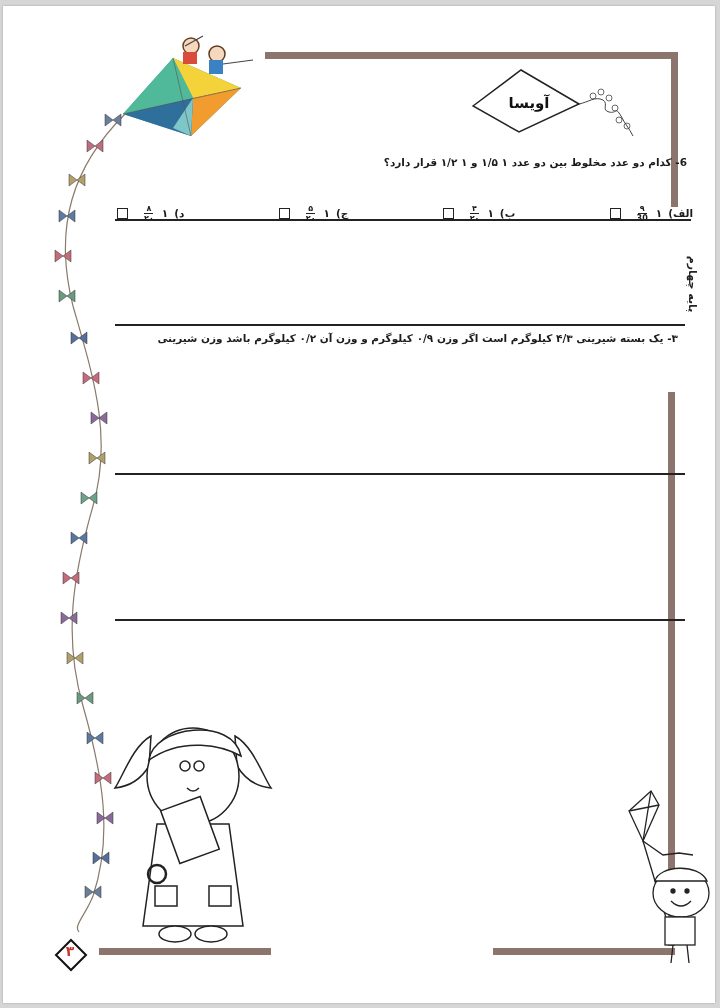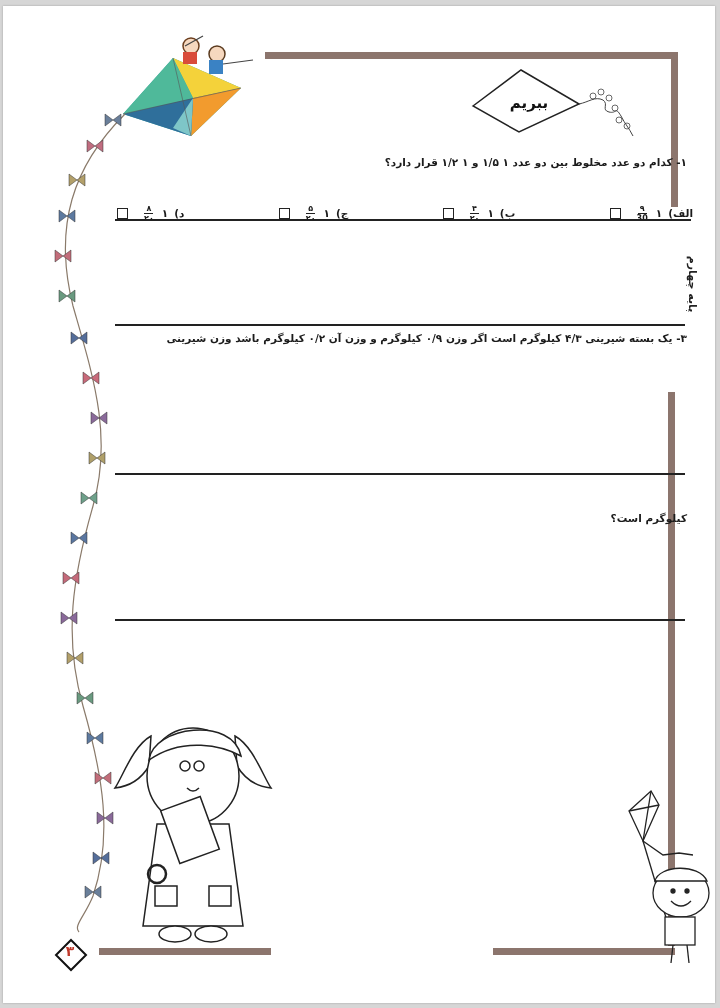--- a/index.html
+++ b/index.html
@@ -157,25 +157,25 @@
   <svg class="title-kite" width="160" height="70" style="left:466px; top:60px;">
     <polygon points="4,40 52,4 110,38 50,66" fill="#fff" stroke="#222" stroke-width="1.5"></polygon>
     <path d="M110,38 C120,36 126,30 134,34 C140,38 132,44 140,46 C148,48 146,40 152,50 C156,58 160,62 164,70" fill="none" stroke="#444" stroke-width="1"></path>
     <circle cx="124" cy="30" r="3" fill="none" stroke="#444" stroke-width="0.8"></circle>
     <circle cx="132" cy="26" r="3" fill="none" stroke="#444" stroke-width="0.8"></circle>
     <circle cx="140" cy="32" r="3" fill="none" stroke="#444" stroke-width="0.8"></circle>
     <circle cx="146" cy="42" r="3" fill="none" stroke="#444" stroke-width="0.8"></circle>
     <circle cx="150" cy="54" r="3" fill="none" stroke="#444" stroke-width="0.8"></circle>
     <circle cx="158" cy="60" r="3" fill="none" stroke="#444" stroke-width="0.8"></circle>
   </svg>
-  <div class="title-text">ببریم</div>
+  <div class="title-text">آویسا</div>
 
   <div class="vertical-label">پایه چهارم</div>
 
-  <div class="q" style="left:230px; top:142px; width:454px;">۱- کدام دو عدد مخلوط بین دو عدد ۱ ۱/۵ و ۱ ۱/۲ قرار دارد؟</div>
+  <div class="q" style="left:230px; top:142px; width:454px;">6- کدام دو عدد مخلوط بین دو عدد ۱ ۱/۵ و ۱ ۱/۲ قرار دارد؟</div>
 
   <div class="options">
     <div class="opt">
       <span>الف)</span>
       <span>۱</span>
       <span class="frac">
         <span class="num">۹</span>
         <span>30</span>
       </span>
       <span class="chk"></span>
@@ -207,25 +207,24 @@
       </span>
       <span class="chk"></span>
     </div>
   </div>
 
   <div class="rule" style="left:112px; top:213px; width:576px;"></div>
 
 
   <div class="rule" style="left:112px; top:318px; width:570px;"></div>
 
-  <div class="q" style="left:112px; top:318px; width:572px;">۳- یک بسته شیرینی ۴/۳ کیلوگرم است اگر وزن ۰/۹ کیلوگرم و وزن آن ۰/۲ کیلوگرم باشد وزن شیرینی</div>
+  <div class="q" style="left:103px; top:318px; width:572px;">۳- یک بسته شیرینی ۴/۳ کیلوگرم است اگر وزن ۰/۹ کیلوگرم و وزن آن ۰/۲ کیلوگرم باشد وزن شیرینی</div>
 
   <div class="rule" style="left:112px; top:467px; width:570px;"></div>
 
-  <div class="q" style="left:112px; top:498px; width:572px;">کیلوگرم است؟</div>
 
   <div class="rule" style="left:112px; top:613px; width:570px;"></div>
 
 
   <svg style="left:110px; top:700px;" width="160" height="240">
     <g fill="#fff" stroke="#222" stroke-width="1.5">
       <path d="M38,30 C20,40 10,70 2,82 C20,80 30,70 36,60 Z"></path>
       <path d="M122,30 C140,40 150,70 158,82 C140,80 130,70 124,60 Z"></path>
       <ellipse cx="80" cy="70" rx="46" ry="48"></ellipse>
       <path d="M36,54 C40,20 120,10 128,50 C110,40 70,30 36,54 Z"></path>

